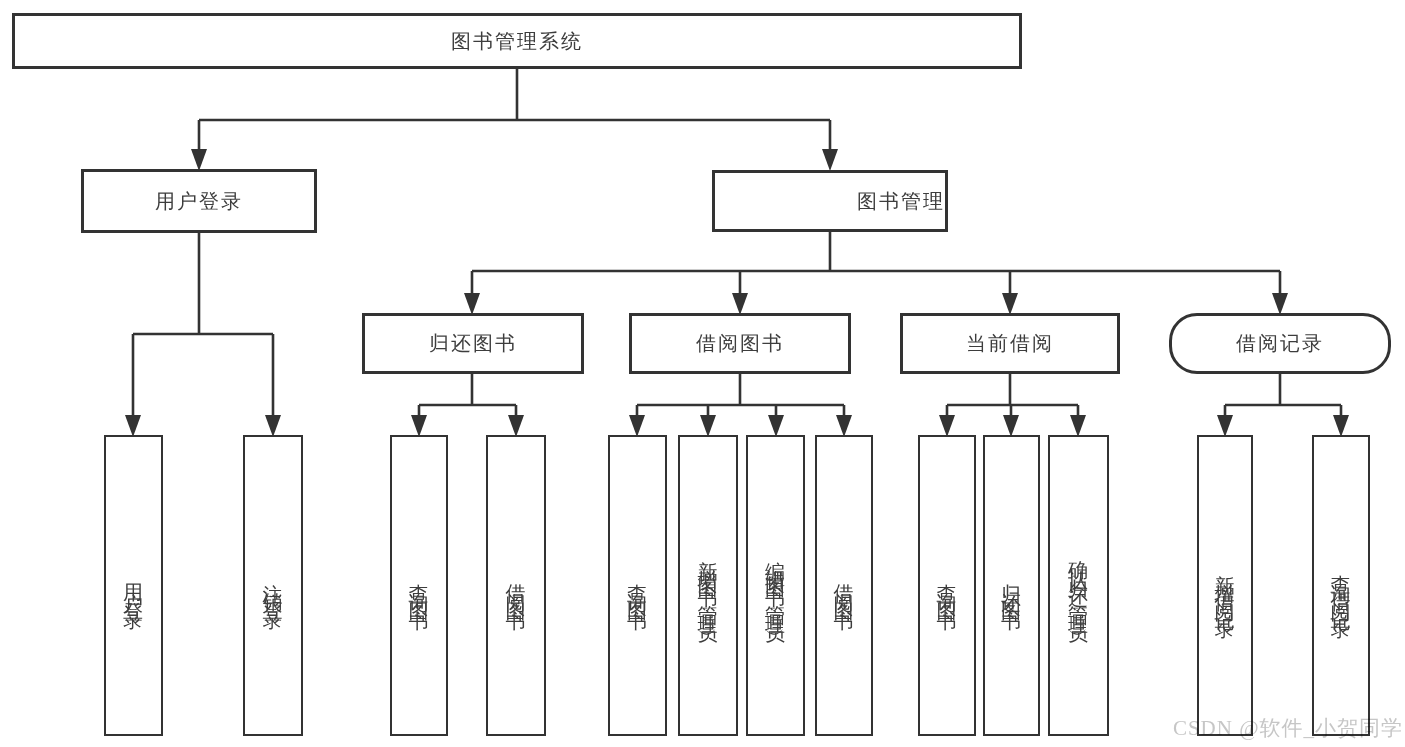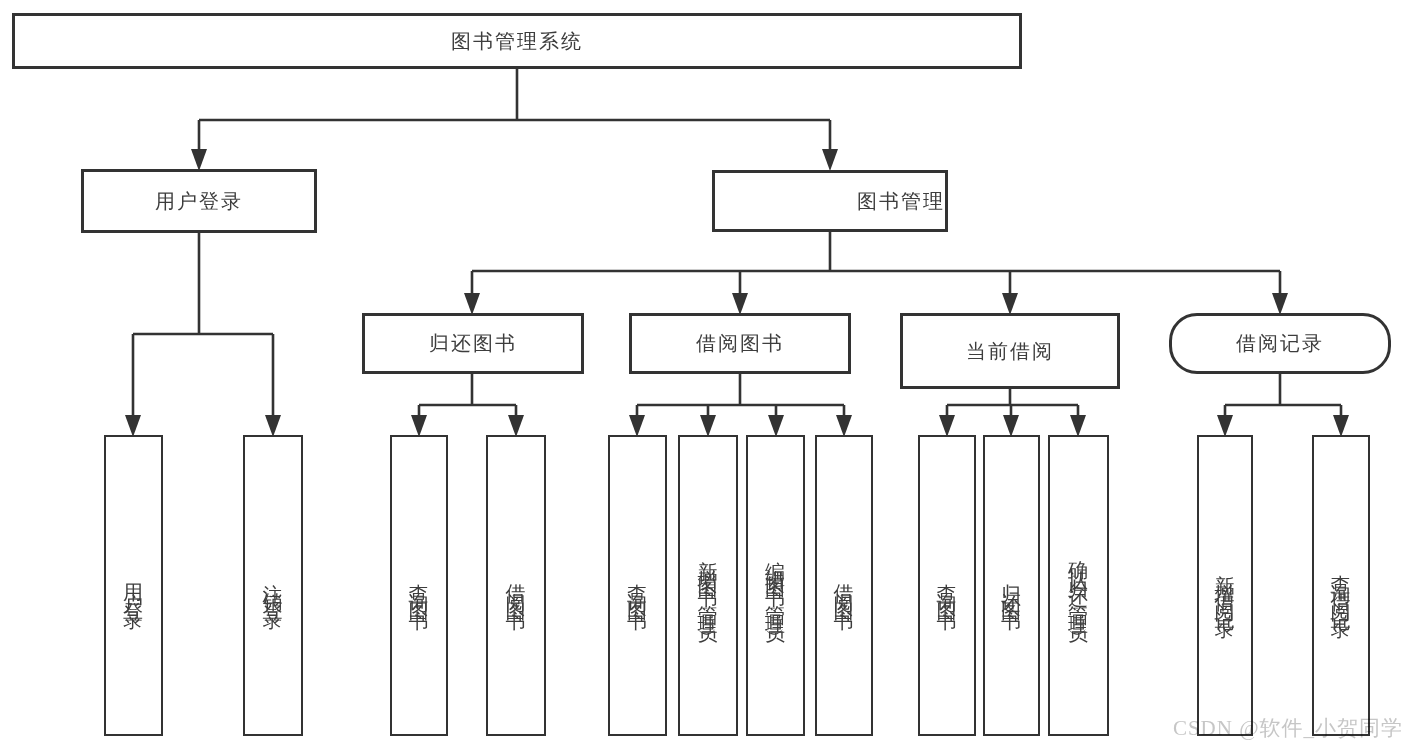--- a/index.html
+++ b/index.html
@@ -124,21 +124,21 @@
   <div class="box" style="left:712px;top:170px;width:236px;height:62px;justify-content:flex-end;">
     <span class="hlbl">图书管理</span>
   </div>
 
   <div class="box" style="left:362px;top:313px;width:222px;height:61px;">
     <span class="hlbl">归还图书</span>
   </div>
   <div class="box" style="left:629px;top:313px;width:222px;height:61px;">
     <span class="hlbl">借阅图书</span>
   </div>
-  <div class="box" style="left:900px;top:313px;width:220px;height:76px;">
+  <div class="box" style="left:900px;top:313px;width:220px;height:61px;">
     <span class="hlbl">当前借阅</span>
   </div>
   <div class="box" style="left:1169px;top:313px;width:222px;height:61px;border-radius:28px;">
     <span class="hlbl">借阅记录</span>
   </div>
 
   <div class="box leaf" style="left:104px;top:435px;width:59px;height:301px;">
     <span class="vlbl">用户登录</span>
   </div>
   <div class="box leaf" style="left:243px;top:435px;width:60px;height:301px;">

